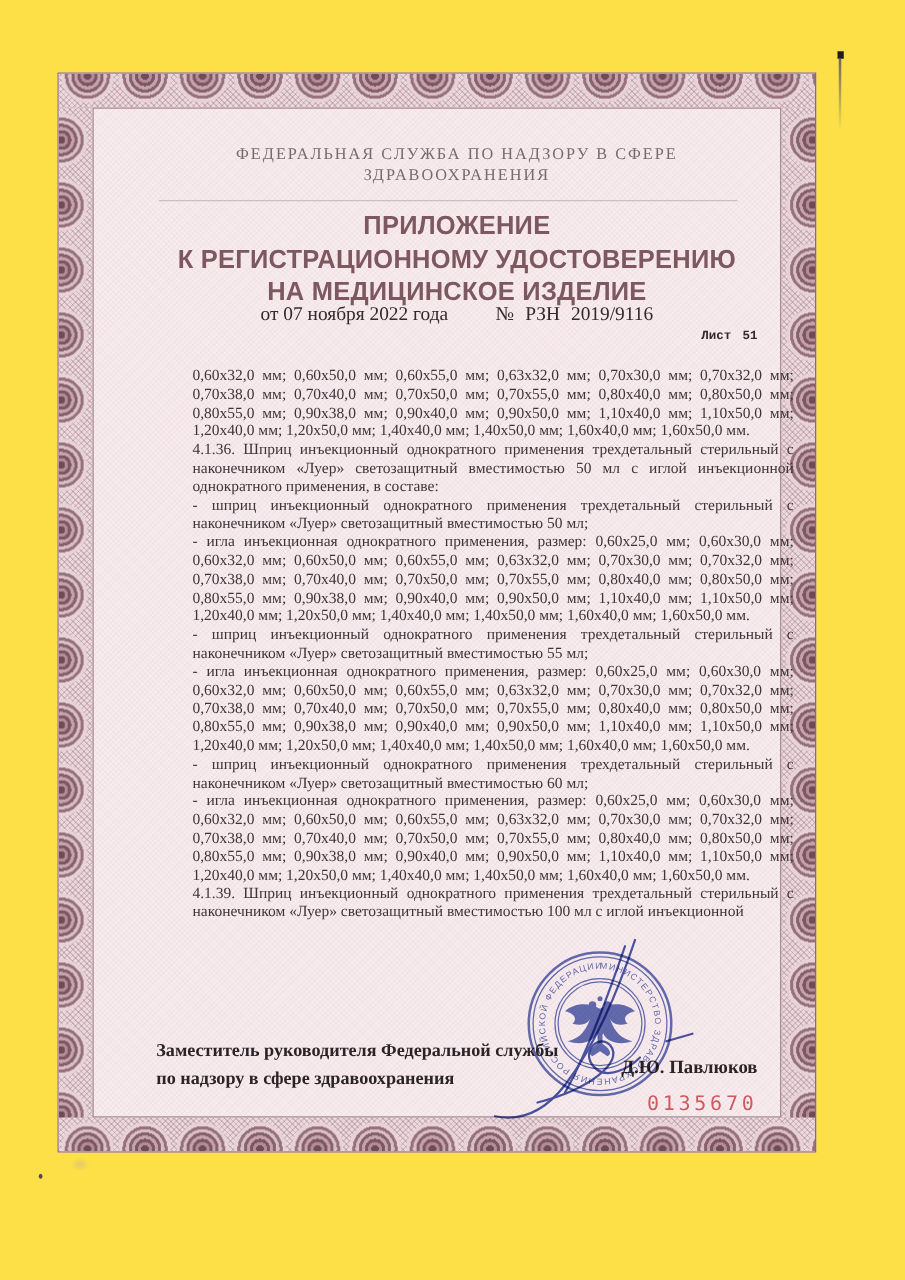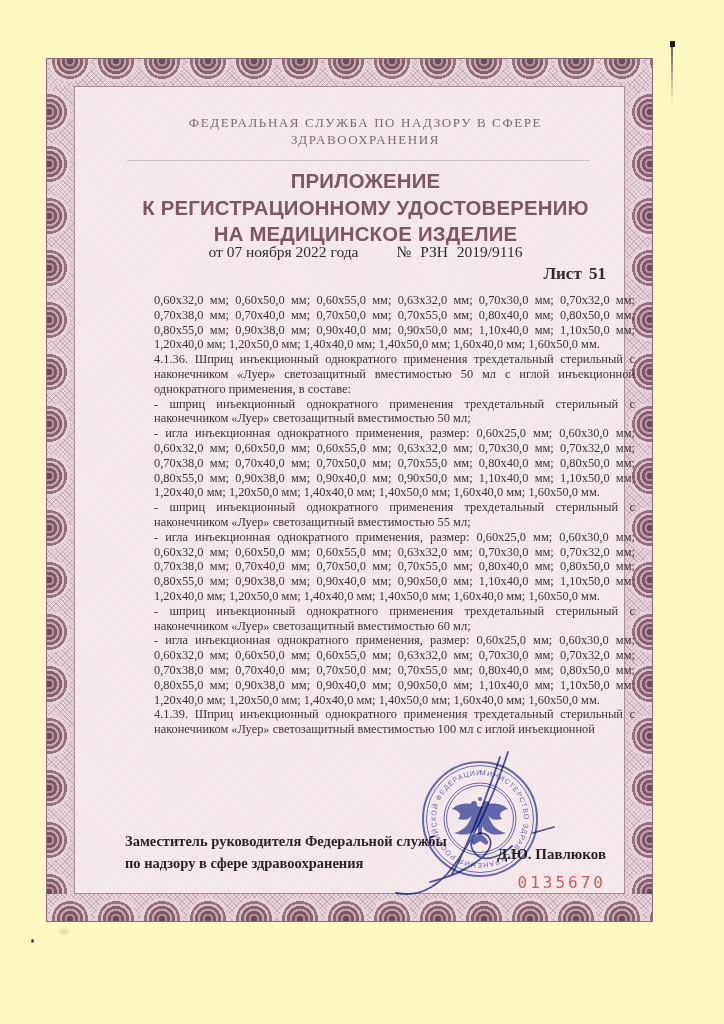--- a/index.html
+++ b/index.html
@@ -1,18 +1,18 @@
 <!DOCTYPE html>
 <html><head>
 <meta charset="utf-8">
 <style>
   html,body{margin:0;padding:0;background:#e9e7e2;}
   .page{
     position:relative;width:724px;height:1024px;margin:0 auto;
-    background:#fef9c3;overflow:hidden;
+    background:#fde047;overflow:hidden;
     font-family:"Liberation Serif", serif;
   }
   
   .frame{
     position:absolute;left:46px;top:58px;width:607px;height:864px;
     box-sizing:border-box;border:1px solid #8f6a75;
     background:#ecd9de;
   }
   .band{position:absolute;background-color:#ecd9de;}
   .band-h{left:0;right:0;height:27px;}
@@ -54,21 +54,21 @@
     color:#776b6f;font-size:13px;line-height:17px;letter-spacing:1.6px;}
   .agency .abbr{letter-spacing:1.2px;}
   .rule{position:absolute;top:74px;left:2px;right:16px;height:1px;background:#c8c0c3;}
   .doc-title{position:absolute;top:82px;left:0;right:0;text-align:center;
     font-family:"Liberation Sans", sans-serif;font-weight:700;
     color:#7d5860;font-size:21px;line-height:26.5px;letter-spacing:.2px;
     transform:scaleX(.97);transform-origin:50% 0;}
   .date-row{position:absolute;top:157px;left:0;right:0;display:flex;justify-content:center;gap:38px;
     font-weight:400;color:#33292c;font-size:15.5px;}
   .reg-number{word-spacing:5px;text-align:right;}
-  .sheet{position:absolute;top:178px;right:0;font-weight:700;color:#33292c;font-size:17px;word-spacing:3px;}
+  .sheet{position:absolute;top:178px;right:0;font-weight:700;color:#33292c;font-size:10px;word-spacing:3px;font-family:Liberation Mono, monospace;}
   .body-text{position:absolute;top:207px;left:0;width:481px;
     color:#3e3539;font-size:12.4px;line-height:14.8px;text-align:justify;margin-left:29px;}
   .body-text .para{margin:0;}
   .signatory{position:absolute;top:744px;left:0;right:0;height:46px;
     font-weight:700;color:#2c2326;font-size:14.5px;line-height:22px;}
   .signatory .name{position:absolute;right:0;top:13px;font-size:15px;}
   .serial{position:absolute;top:787px;right:0;
     font-family:"DejaVu Sans Mono", monospace;font-size:16px;letter-spacing:3px;color:#d0595f;}
   
   .stamp{position:absolute;left:418px;top:757px;opacity:.8;mix-blend-mode:multiply;}

